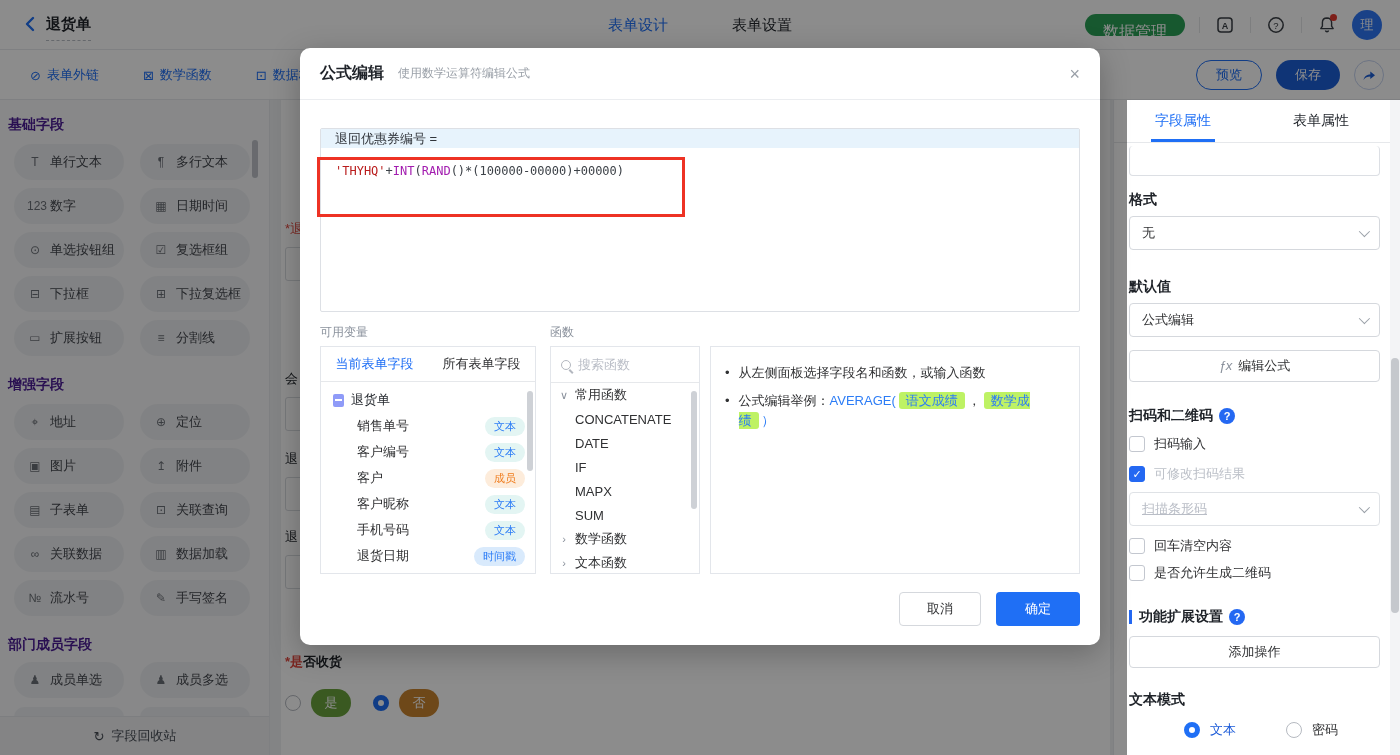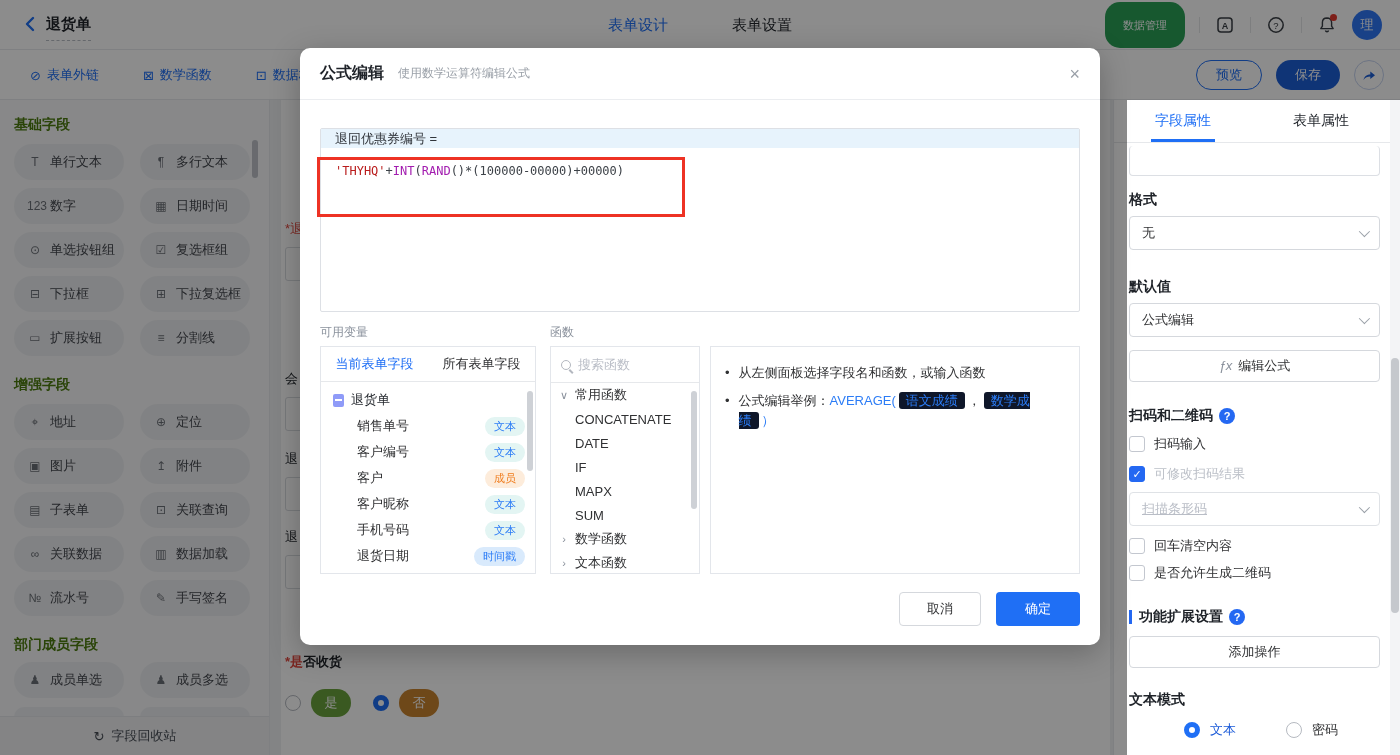--- a/index.html
+++ b/index.html
@@ -11,21 +11,21 @@
   .topbar { position:absolute; left:0; top:0; width:1400px; height:50px; background:#fff;
             border-bottom:1px solid #e8eaed; z-index:10; }
   .back-btn { position:absolute; left:22px; top:15px; width:18px; height:18px; cursor:pointer; }
   .app-title { position:absolute; left:46px; top:15px; font-size:15px; font-weight:bold;
                border-bottom:1px dashed #b9bdc5; padding-bottom:6px; }
   .top-tabs { position:absolute; left:50%; transform:translateX(-50%); top:0; height:50px;
               display:flex; gap:64px; align-items:center; }
   .top-tab { font-size:15px; color:#1f2329; cursor:pointer; }
   .top-tab.active { color:#1f6ff5; }
   .top-right { position:absolute; right:18px; top:0; height:50px; display:flex; align-items:center; gap:14px; }
-  .btn-green { background:#2aa157; color:#fff; font-size:11px; height:46px; padding:8px 18px;
+  .btn-green { background:#2aa157; color:#fff; font-size:16px; height:22px; padding:8px 18px;
                border:none; border-radius:15px; cursor:pointer; }
   .tb-sep { width:1px; height:16px; background:#e3e5e8; }
   .tb-icon { width:22px; height:22px; display:flex; align-items:center; justify-content:center;
              position:relative; cursor:pointer; color:#3a3f45; }
   .bell-dot { position:absolute; right:1px; top:0; width:7px; height:7px; border-radius:50%;
               background:#e6392e; }
   .avatar { width:30px; height:30px; border-radius:50%; background:#2e77f6; color:#fff;
             font-size:13px; display:flex; align-items:center; justify-content:center; cursor:pointer; }
 
   
@@ -37,21 +37,21 @@
   .btn-outline-pill { height:30px; padding:0 19px; border:1px solid #1f6ff5; color:#1f6ff5;
                       background:#fff; border-radius:15px; font-size:13px; cursor:pointer; }
   .btn-fill-pill { height:30px; padding:0 19px; border:none; color:#fff; background:#1c5fd8;
                    border-radius:15px; font-size:13px; cursor:pointer; }
   .share-circle { width:30px; height:30px; border-radius:50%; border:1px solid #c6d3ef;
                   display:flex; align-items:center; justify-content:center; cursor:pointer; }
 
   
   .sidebar { position:absolute; left:0; top:100px; width:270px; height:655px; background:#f7f8fa;
              border-right:1px solid #e8eaed; z-index:5; overflow:hidden; }
-  .sb-title { position:absolute; left:14px; font-size:14px; font-weight:bold; color:#4d7c0f; }
+  .sb-title { position:absolute; left:8px; font-size:14px; font-weight:bold; color:#4c1d95; }
   .sb-grid { position:absolute; left:14px; width:242px; display:flex; flex-wrap:wrap; gap:8px 16px; }
   .sb-pill { width:110px; height:36px; background:#ecedf0; border-radius:18px; display:flex;
              align-items:center; gap:7px; padding-left:13px; cursor:pointer; }
   .sb-pill .ic { color:#6b7077; font-size:12px; width:16px; text-align:center; flex:none; }
   .sb-pill .lb { color:#42464d; font-size:13px; white-space:nowrap; }
   .sb-scroll { position:absolute; left:252px; top:40px; width:6px; height:38px; background:#bfc2c8;
                border-radius:3px; }
   .recycle-bar { position:absolute; left:0; bottom:0; width:270px; height:39px; background:#f0f1f3;
                  border-top:1px solid #e4e6e9; display:flex; align-items:center; justify-content:center;
                  gap:7px; color:#4a4f57; cursor:pointer; z-index:6; }
@@ -128,21 +128,21 @@
   .func-search input::placeholder { color:#b9bdc6; }
   .func-row { display:flex; align-items:center; gap:6px; height:24px; padding:0 8px; font-size:13px;
               color:#303133; cursor:pointer; }
   .func-row .caret { color:#8a919c; font-size:11px; width:10px; text-align:center; flex:none; }
   .func-row.k-item { padding-left:24px; }
   .funcs-scroll { position:absolute; right:2px; top:44px; width:6px; height:118px; background:#ced1d6; border-radius:3px; }
 
   .tip-row { display:flex; gap:9px; font-size:13px; color:#303133; line-height:20px; margin-bottom:8px; }
   .tip-dot { flex:none; }
   .tip-blue { color:#2b7cf6; }
-  .tip-chip { background:#0f172a; color:#2b7cf6; padding:1px 7px; border-radius:3px; margin:0 3px; }
+  .tip-chip { background:#bef264; color:#2b7cf6; padding:1px 7px; border-radius:3px; margin:0 3px; }
 
   .modal-footer { position:absolute; right:20px; bottom:19px; display:flex; gap:15px; }
   .btn-cancel { width:82px; height:34px; background:#fff; border:1px solid #d5d8dd; border-radius:4px;
                 font-size:13px; color:#303133; cursor:pointer; }
   .btn-ok { width:84px; height:34px; background:#1f6ff5; border:none; border-radius:4px;
             font-size:13px; color:#fff; cursor:pointer; }
 
   
   .rightbar { position:absolute; left:1113px; top:100px; width:277px; height:655px; background:#fff;
               border-left:1px solid #e8eaed; z-index:20; }

